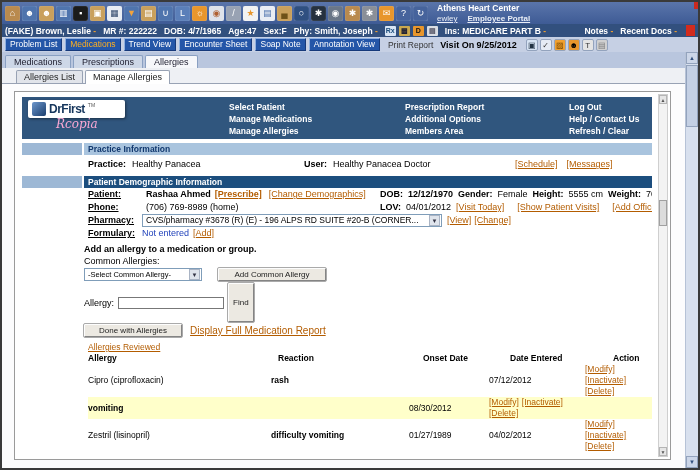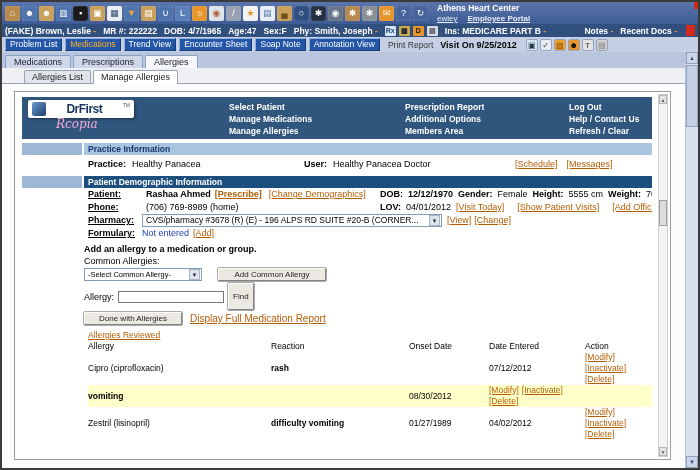--- a/index.html
+++ b/index.html
@@ -33,31 +33,31 @@
 
   
   .body-row{flex:1;display:flex;min-height:0;}
   .main-col{flex:1;display:flex;flex-direction:column;min-width:0;}
 
   .tabsrow{height:16px;background:#b9c6de;display:flex;align-items:flex-end;padding-left:3px;gap:2px;flex:none;}
   .tab{font-size:9px;color:#223;background:#cdd7e7;border:1px solid #8aa0c2;border-bottom:none;border-radius:2px 2px 0 0;padding:1px 8px;cursor:pointer;}
   .tab.active{background:#f6f7fa;font-weight:normal;}
 
   .content{flex:1;background:#fcfcfd;display:flex;flex-direction:column;min-height:0;}
-  .subtabs{height:16px;display:flex;align-items:flex-end;gap:2px;padding-left:22px;border-bottom:1px solid #98a2b4;background:#eef0f4;flex:none;}
+  .subtabs{height:16px;display:flex;align-items:flex-end;gap:2px;padding-left:14px;border-bottom:1px solid #98a2b4;background:#eef0f4;flex:none;}
   .stab{font-size:9px;background:#e1e4ea;border:1px solid #98a2b4;border-bottom:none;border-radius:2px 2px 0 0;padding:1px 7px;cursor:pointer;color:#222;}
   .stab.active{background:#fff;margin-bottom:-1px;padding-bottom:2px;}
 
   .frame-wrap{flex:1;padding:7px 14px 8px 12px;min-height:0;}
   .frame-box{height:100%;border:1px solid #9a9a9a;background:#fff;position:relative;padding:5px 18px 4px 7px;overflow:hidden;font-size:9px;}
 
   
   .banner{height:42px;background:#30567e;display:flex;color:#fff;padding:3px 6px;}
   .logo-wrap{width:185px;flex:none;}
-  .logo-box{width:106px;background:#fff;border-radius:2px;padding:2px 4px;display:flex;align-items:center;gap:3px;box-shadow:1px 1px 3px rgba(0,0,0,.45);justify-content:space-between;}
+  .logo-box{width:97px;background:#fff;border-radius:2px;padding:2px 4px;display:flex;align-items:center;gap:3px;box-shadow:1px 1px 3px rgba(0,0,0,.45);}
   .logo-sq{width:14px;height:14px;border-radius:2px;background:linear-gradient(135deg,#6d97cc,#1b3e6d);flex:none;}
   .logo-text{font-weight:bold;font-size:12px;color:#16365c;letter-spacing:-.5px;}
   .tm{font-size:5px;color:#555;align-self:flex-start;}
   .logo-script{font-family:"DejaVu Serif",serif;font-style:italic;font-size:12px;color:#f9a8d4;margin:-1px 0 0 28px;}
   .menu-col{font-size:8.5px;font-weight:bold;line-height:12px;margin-top:1px;flex:none;margin-left:16px;}
   .menu-col div{cursor:pointer;}
   .mc1{width:160px;} .mc2{width:148px;} .mc3{flex:1;}
 
   
   .sec{margin-top:4px;}
@@ -88,21 +88,21 @@
   .sel2{width:118px;}
   .gbtn{background:#ece9e2;border:1px solid;border-color:#fdfdfd #848484 #848484 #fdfdfd;outline:1px solid #aaa;font-size:8px;padding:1px 8px;cursor:pointer;border-radius:1px;color:#222;}
   .allergy-input{width:106px;height:12px;border:1px solid #777;font-size:8.5px;padding:0 2px;}
   .done-row{padding-left:62px;margin-top:2px;display:flex;align-items:center;gap:8px;}
   .done-btn{padding:1px 14px;}
   .biglink{font-size:10px;}
   .reviewed{padding-left:66px;margin-top:5px;font-size:8.5px;}
 
   .atable{margin-left:66px;margin-top:1px;}
   .thead,.trow{display:grid;line-height:11px;font-size:8.5px;align-items:center;}
-  .thead{font-weight:normal;}
+  .thead{font-weight:bold;gap:7px;}
   .atable .thead,.atable .trow{grid-template-columns:183px 138px 80px 96px 1fr;}
   .trow.hl{background:#ffffca;}
   .trow .bold{font-weight:bold;}
 
   
   .iscroll{position:absolute;top:2px;right:2px;bottom:2px;width:10px;display:flex;flex-direction:column;border:1px solid #cfcfcf;background:#f3f3f3;}
   .sarrow{height:9px;background:#e6e6e6;border:1px solid #b5b5b5;font-size:5px;line-height:8px;text-align:center;color:#555;cursor:pointer;flex:none;}
   .strack{flex:1;position:relative;}
   .sthumb{position:absolute;left:0;right:0;top:28%;height:26px;background:#dcdcdc;border:1px solid #a0a0a0;cursor:grab;}
   .oscroll{width:13px;flex:none;background:#d8e0ee;display:flex;flex-direction:column;border-left:1px solid #b6c2d6;}
@@ -318,21 +318,21 @@
                 <span class="fake-select sel2">
                   <span style="font-size:7.5px;">-Select Common Allergy-</span>
                   <span class="sel-arrow">▼</span>
                 </span>
                 <span style="width:8px;"></span>
                 <button class="gbtn" style="width:108px;">Add Common Allergy</button>
               </div>
               <div class="fline">
                 <span>Allergy:</span>
                 <input class="allergy-input" value="" style="">
-                <button class="gbtn" style="padding:8px 4px;">Find</button>
+                <button class="gbtn" style="padding:14px 4px;">Find</button>
               </div>
               <div class="done-row">
                 <button class="gbtn done-btn">Done with Allergies</button>
                 <span class="olink biglink">Display Full Medication Report</span>
               </div>
               <div class="reviewed">
                 <span class="olink">Allergies Reviewed</span>
               </div>
               <div class="atable">
                 <div class="thead">

